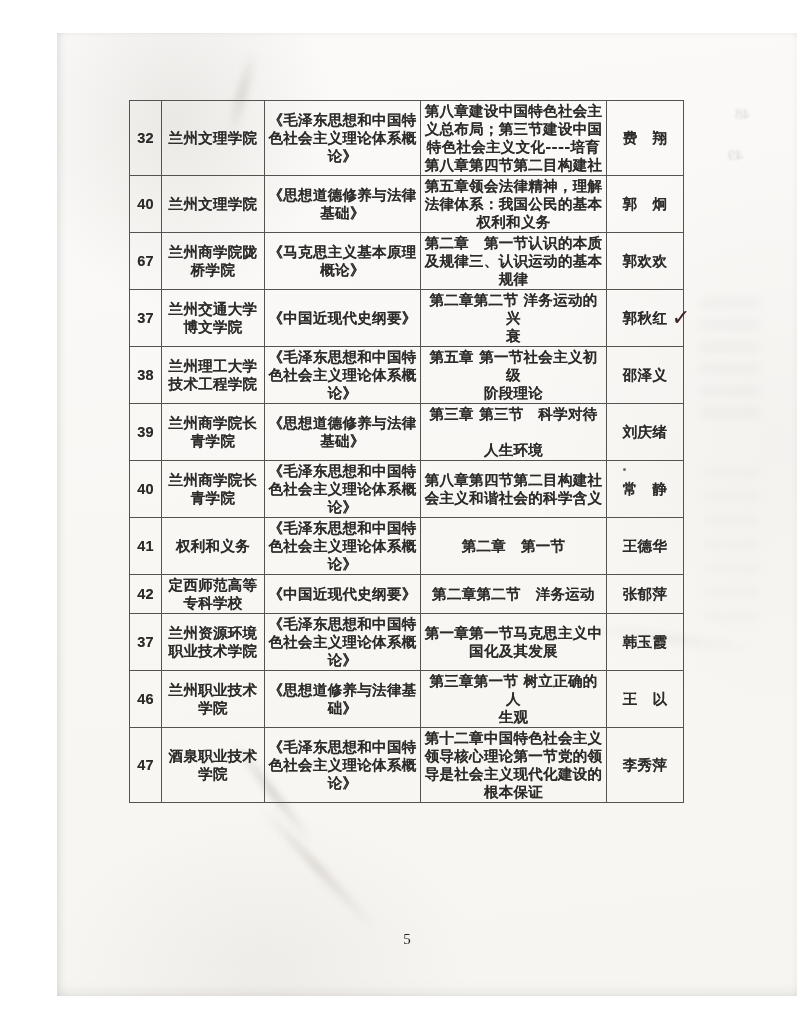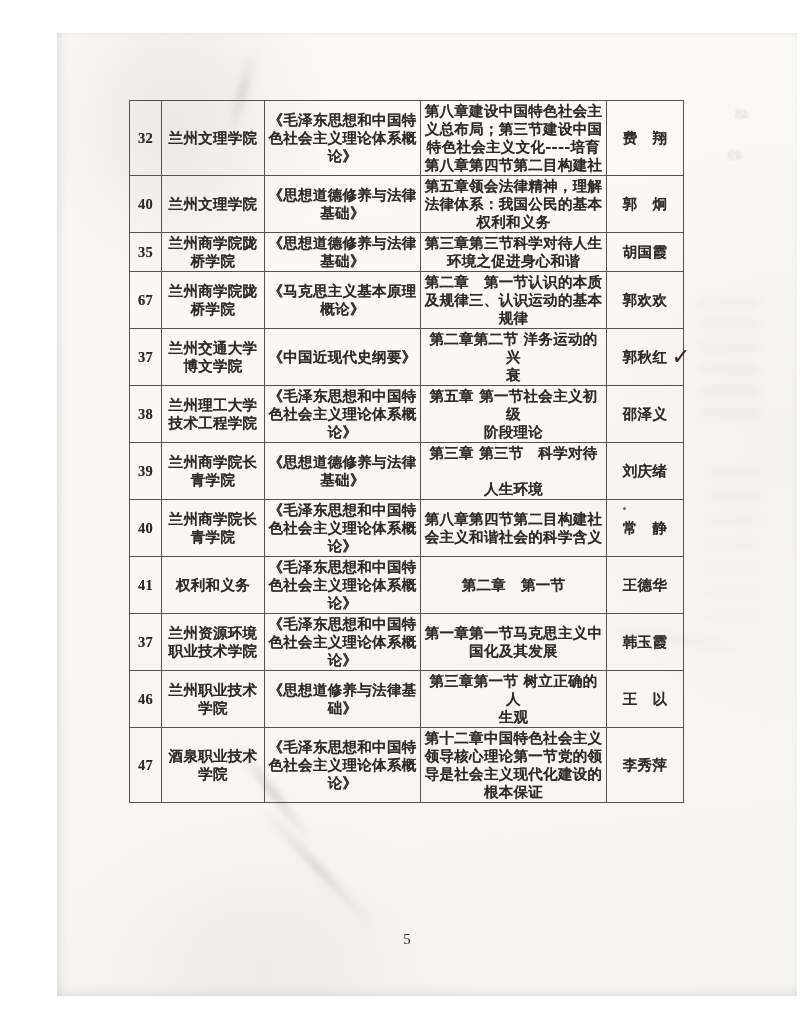--- a/index.html
+++ b/index.html
@@ -51,21 +51,21 @@
   }
   table.award td{
     border:1px solid #565250;
     vertical-align:middle;text-align:center;
     padding:1px 3px;
     font-size:14.5px;line-height:18px;font-weight:600;
     letter-spacing:.3px;
     text-shadow:0 0 .5px rgba(40,36,34,.55);
   }
   td span{white-space:pre-line;}
-  .c-no{font-family:Liberation Serif, serif;font-size:17px;font-weight:400;
+  .c-no{font-family:Liberation Sans, sans-serif;font-size:17px;font-weight:400;
         letter-spacing:0;text-shadow:0 0 .4px rgba(40,36,34,.5);}
   .c-name{position:relative;}
   .check{
     position:absolute;right:-7px;top:50%;
     transform:translateY(-52%) rotate(4deg) scaleY(1.1);
     font-size:21px;font-weight:700;color:#402529;
     text-shadow:0 0 .6px rgba(64,37,41,.6);
   }
   .speck{position:absolute;left:16px;top:7px;width:3px;height:3px;
          background:#6f6b68;border-radius:50%;}
@@ -117,30 +117,20 @@
     <td class="c-no"><span>40</span></td>
     <td class="c-school"><span>兰州文理学院</span></td>
     <td class="c-book"><span>《思想道德修养与法律
 基础》</span></td>
     <td class="c-chapter"><span>第五章领会法律精神，理解
 法律体系：我国公民的基本
 权利和义务</span></td>
     <td class="c-name"><span>郭　炯</span></td>
   </tr>
       <tr>
-    <td class="c-no"><span>35</span></td>
-    <td class="c-school"><span>兰州商学院陇
-桥学院</span></td>
-    <td class="c-book"><span>《思想道德修养与法律
-基础》</span></td>
-    <td class="c-chapter"><span>第三章第三节科学对待人生
-环境之促进身心和谐</span></td>
-    <td class="c-name"><span>胡国霞</span></td>
-  </tr>
-      <tr>
     <td class="c-no"><span>67</span></td>
     <td class="c-school"><span>兰州商学院陇
 桥学院</span></td>
     <td class="c-book"><span>《马克思主义基本原理
 概论》</span></td>
     <td class="c-chapter"><span>第二章　第一节认识的本质
 及规律三、认识运动的基本
 规律</span></td>
     <td class="c-name"><span>郭欢欢</span></td>
   </tr>
@@ -189,20 +179,28 @@
       <tr>
     <td class="c-no"><span>41</span></td>
     <td class="c-school"><span>权利和义务</span></td>
     <td class="c-book"><span>《毛泽东思想和中国特
 色社会主义理论体系概
 论》</span></td>
     <td class="c-chapter"><span>第二章　第一节</span></td>
     <td class="c-name"><span>王德华</span></td>
   </tr>
       <tr>
+    <td class="c-no"><span>42</span></td>
+    <td class="c-school"><span>定西师范高等
+专科学校</span></td>
+    <td class="c-book"><span>《中国近现代史纲要》</span></td>
+    <td class="c-chapter"><span>第二章第二节　洋务运动</span></td>
+    <td class="c-name"><span>张郁萍</span></td>
+  </tr>
+      <tr>
     <td class="c-no"><span>37</span></td>
     <td class="c-school"><span>兰州资源环境
 职业技术学院</span></td>
     <td class="c-book"><span>《毛泽东思想和中国特
 色社会主义理论体系概
 论》</span></td>
     <td class="c-chapter"><span>第一章第一节马克思主义中
 国化及其发展</span></td>
     <td class="c-name"><span>韩玉霞</span></td>
   </tr>

